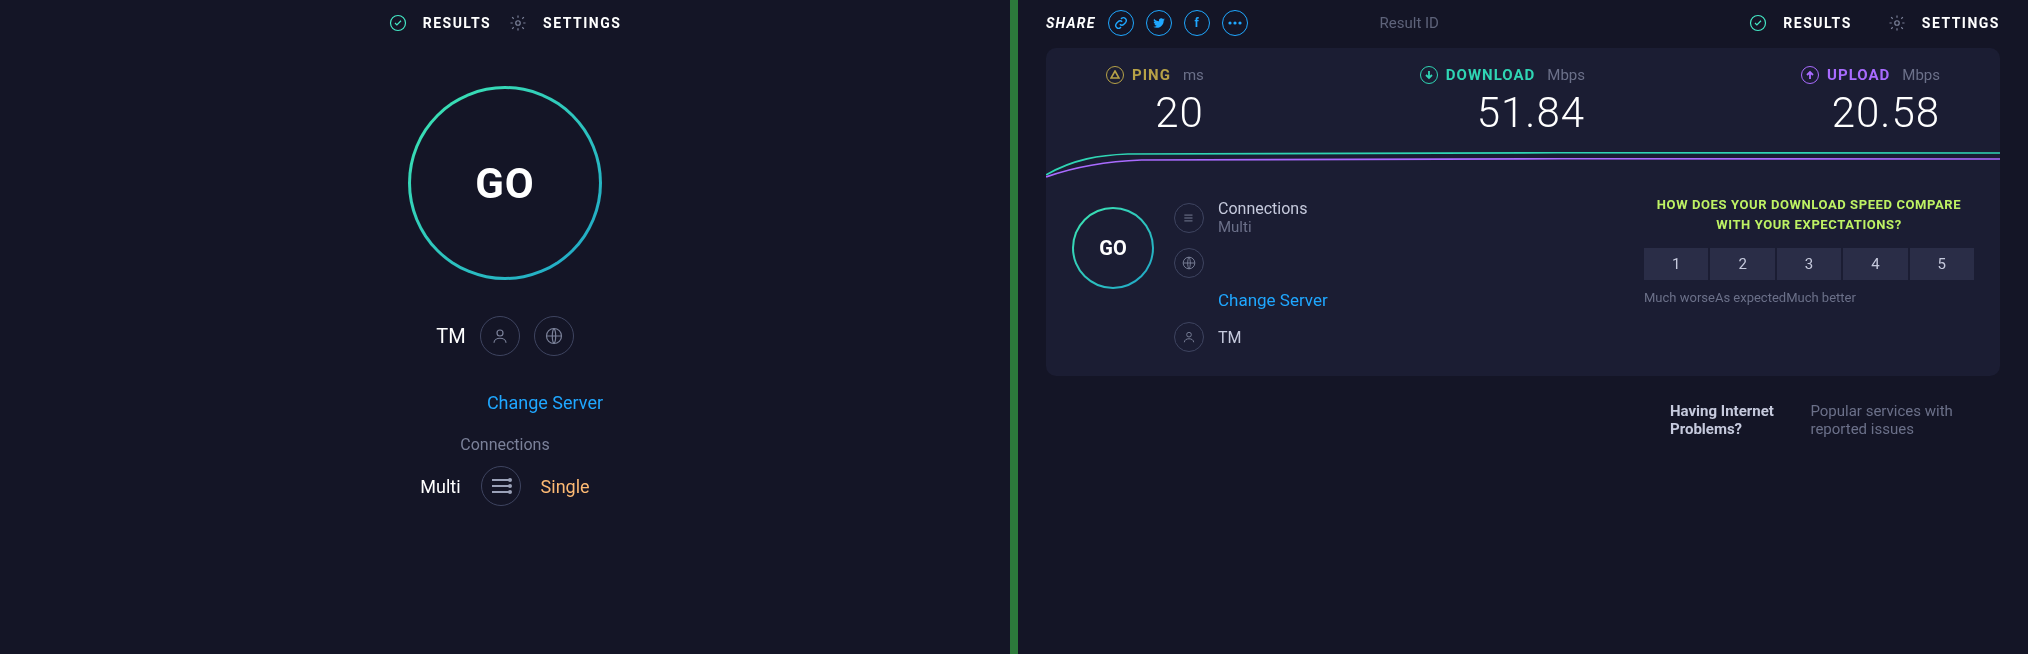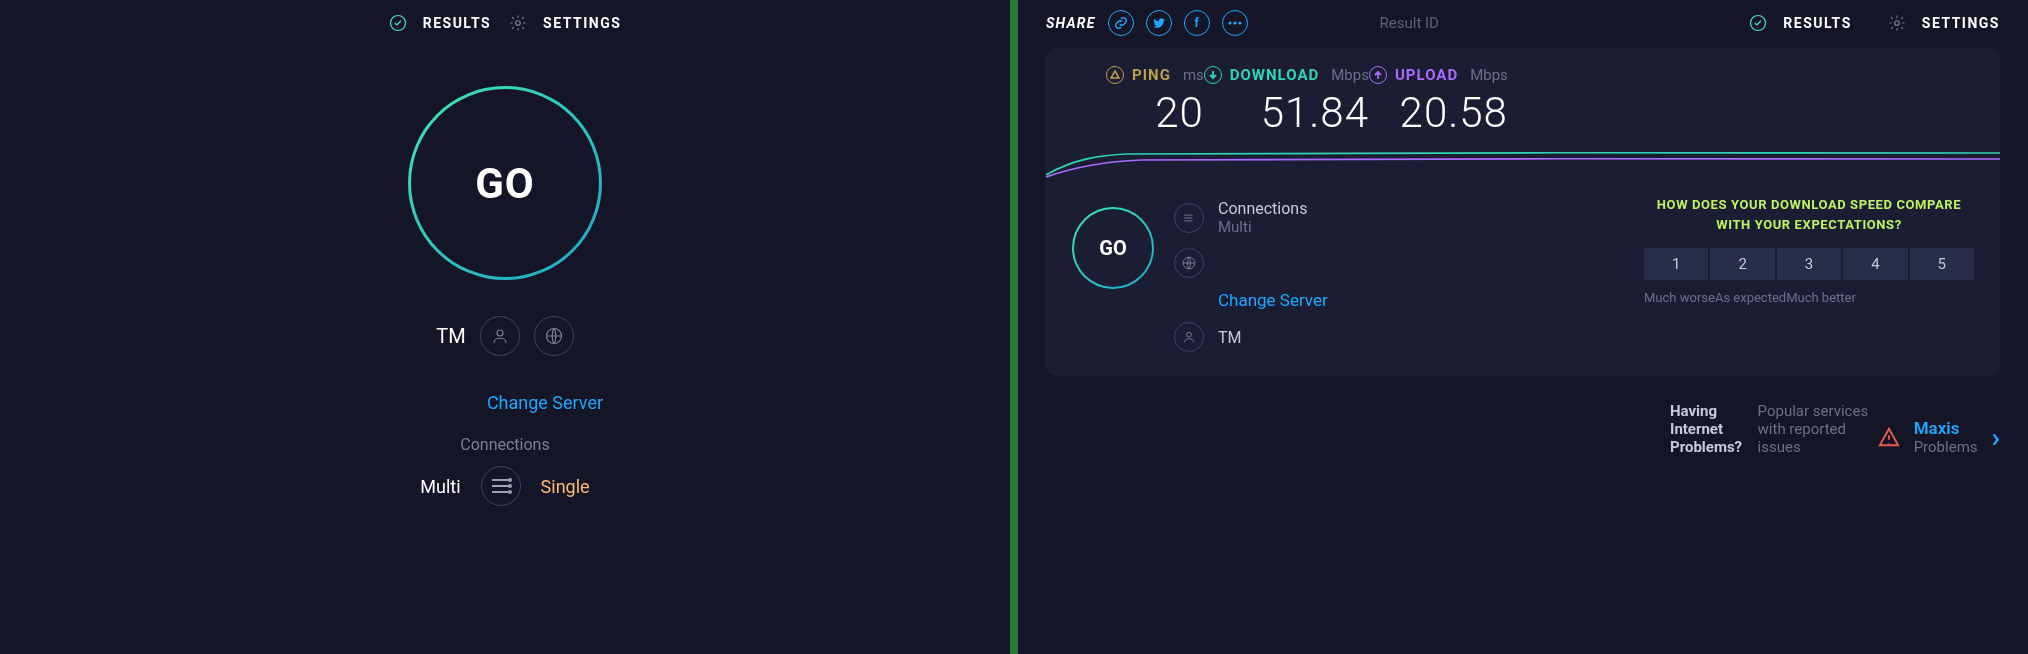--- a/index.html
+++ b/index.html
@@ -43,21 +43,21 @@
     .lines .d3{right:-2px;top:11px}
 
     
     .share-row{display:flex;align-items:center;gap:12px;padding:10px 28px 0}
     .share-lbl{color:#fff;font-size:14px;font-weight:700;letter-spacing:1.2px;font-style:italic}
     .share-ic{width:26px;height:26px;border-radius:50%;border:1.8px solid #1fa7ff;display:flex;align-items:center;justify-content:center;color:#1fa7ff;font-size:12px;font-weight:700;cursor:pointer}
     .result-id{color:#5e637a;font-size:15px;margin-left:120px}
     .hdr-right{margin-left:auto;display:flex;gap:18px}
 
     .panel{margin:12px 28px 0;background:#1b1d33;border-radius:10px;padding:0 0 24px}
-    .metrics{display:flex;justify-content:flex-start;padding:18px 60px 12px}
+    .metrics{display:flex;justify-content:space-between;padding:18px 60px 12px}
     .metric{display:flex;flex-direction:column;align-items:flex-end}
     .m-top{display:flex;align-items:center;gap:8px}
     .m-ic{width:18px;height:18px;border-radius:50%;border:1.8px solid;display:flex;align-items:center;justify-content:center}
     .m-lbl{font-size:15px;letter-spacing:1px;font-weight:700}
     .m-unit{color:#6b7089;font-size:15px;margin-left:4px}
     .m-val{color:#fff;font-size:42px;font-weight:300;margin-top:4px;letter-spacing:1px}
     .m-ping .m-ic{border-color:#b7a247}.m-ping .m-lbl{color:#b7a247}
     .m-dl .m-ic{border-color:#2fd5b4}.m-dl .m-lbl{color:#2fd5b4}
     .m-dl .m-ic svg{stroke:#2fd5b4}
     .m-ul .m-ic{border-color:#a96bff}.m-ul .m-lbl{color:#a96bff}
@@ -297,27 +297,16 @@
             <span>Much better</span>
           </div>
         </div>
       </div>
     </div>
 
     <div class="problems">
       <div class="prob-col">
         <span class="prob-t">Having Internet Problems?</span>
         <span class="prob-s">Popular services with reported issues</span>
-        <div class="prob-item">
-          <svg class="warn-ic" viewBox="0 0 24 24" fill="none" stroke="#e85d4d" stroke-width="2">
-              <path d="M12 3l10 18H2L12 3z"></path>
-              <path d="M12 10v5M12 18.5v.5"></path>
-            </svg>
-          <div style="display:flex;flex-direction:column">
-            <span class="prob-name">Maxis</span>
-            <span class="prob-stat">Problems</span>
-          </div>
-          <span class="chev">›</span>
-        </div>
       </div>
     </div>
   </div>
 </div>
 
 </body></html>

